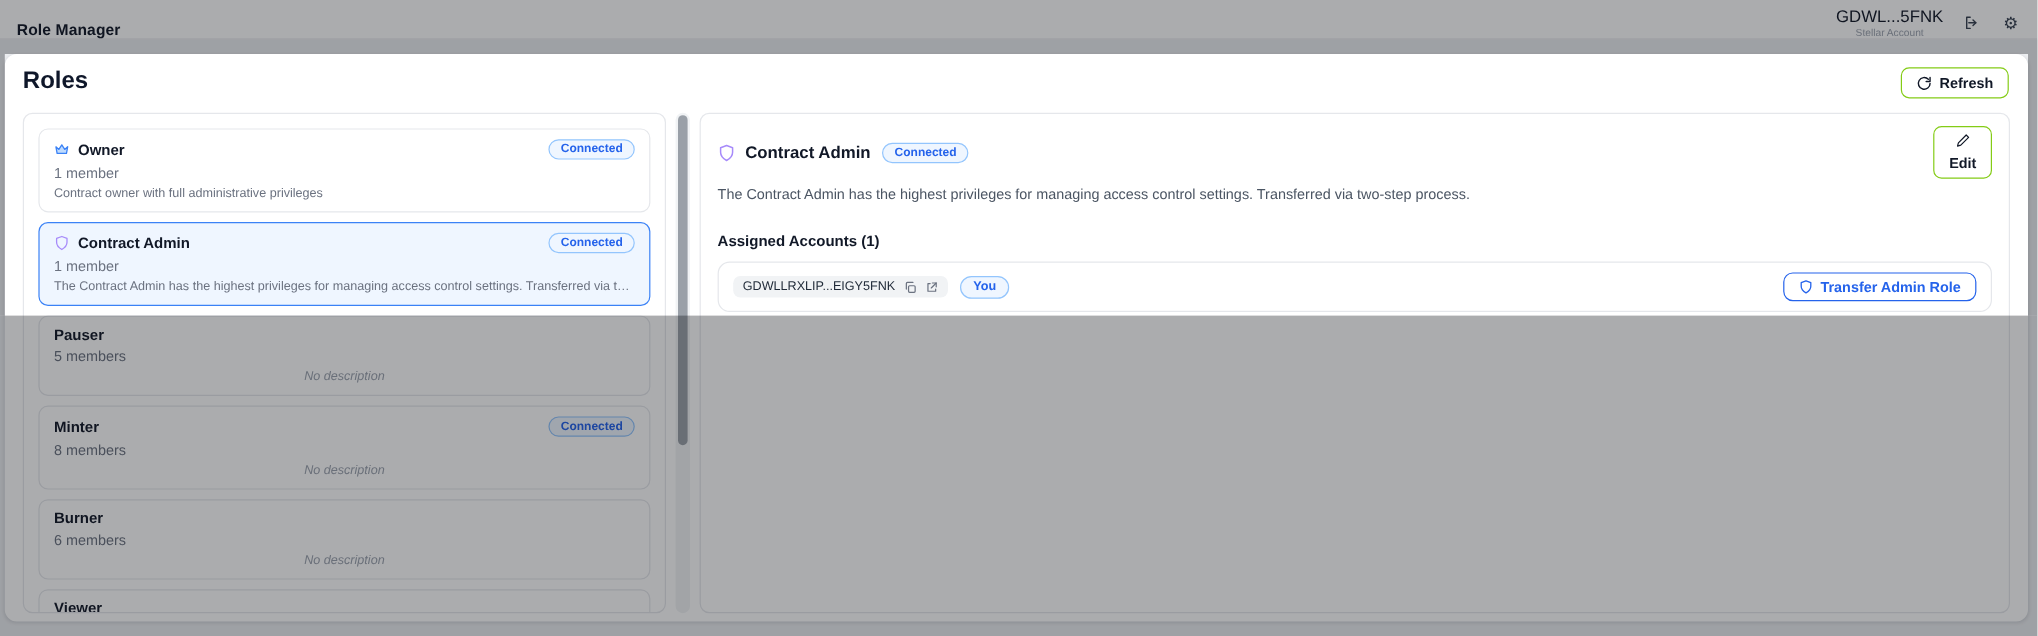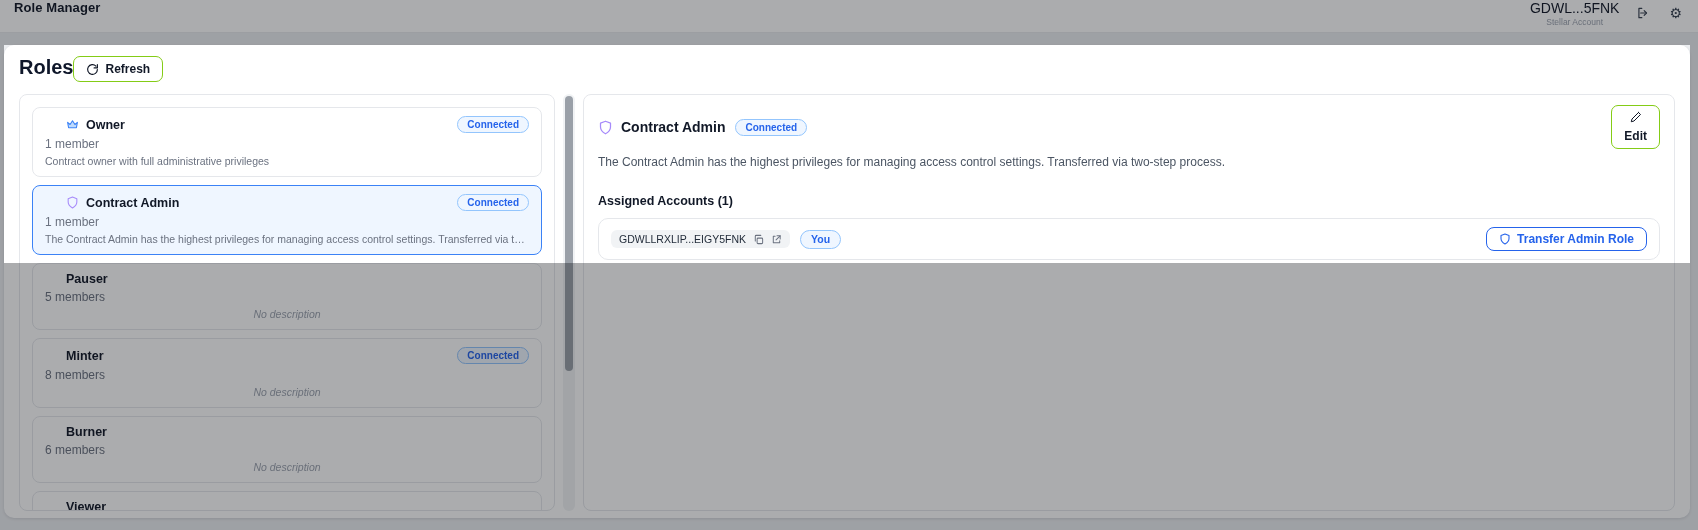--- a/index.html
+++ b/index.html
@@ -3,53 +3,53 @@
 <meta charset="utf-8">
 <style>
   * { margin:0; padding:0; box-sizing:border-box; }
   html,body { width:1698px; height:530px; }
   body { font-family:"Liberation Sans", sans-serif; }
 
   .stage { position:relative; width:1698px; height:530px; background:#eceef1; overflow:hidden; }
 
   
   .topbar { position:absolute; top:0; left:0; right:0; height:33px; background:#fff;
-            border-bottom:1px solid #e8eaed; display:flex; align-items:flex-start;
+            border-bottom:1px solid #e8eaed; display:flex; align-items:flex-end;
             justify-content:space-between; padding:0 14px; }
   .app-title { font-size:13px; font-weight:700; color:#111827; letter-spacing:.1px; }
   .topbar-right { display:flex; align-items:center; gap:15px; }
   .account-info { text-align:center; line-height:1.2; cursor:pointer; }
   .account-address { font-size:14px; font-weight:400; color:#111827; }
   .account-label { font-size:8.5px; color:#9ca3af; }
   .icon-btn { background:none; border:none; cursor:pointer; display:flex; align-items:center;
               color:#374151; padding:2px; }
   .gear-glyph { font-size:14px; line-height:1; color:#374151; }
 
   
   .main-card { position:absolute; left:4px; right:8px; top:45px; bottom:12px; background:#fff;
                border-radius:10px; box-shadow:0 1px 3px rgba(16,24,40,.12); display:flex;
                flex-direction:column; overflow:hidden; }
-  .card-head { display:flex; align-items:flex-start;
+  .card-head { display:flex; justify-content:space-between; align-items:flex-start;
                padding:11px 16px 0 15px; }
   .page-title { font-size:20px; font-weight:700; color:#0f172a; }
   .page-subtitle { font-size:12px; color:#4b5563; margin-top:6px; }
   .page-subtitle b { color:#111827; font-weight:700; }
   .btn-outline { display:inline-flex; align-items:center; gap:6px; border:1px solid #84cc16;
                  border-radius:7px; background:#fff; padding:5px 12px; font-size:12px;
                  font-weight:600; color:#111827; cursor:pointer;
                  font-family:"Liberation Sans",sans-serif; }
   .card-body { flex:1; display:flex; margin:12px 15px 7px 15px; gap:8px; min-height:0; }
 
   
   .role-list { width:536px; border:1px solid #e5e7eb; border-radius:8px; padding:12px;
                display:flex; flex-direction:column; gap:8px; overflow:hidden; flex-shrink:0; }
   .role-card { border:1px solid #e5e7eb; border-radius:8px; padding:8px 12px 9px 12px;
                background:#fff; cursor:pointer; flex-shrink:0; }
   .role-card.selected { background:#eff6ff; border:1.5px solid #3b82f6; }
-  .role-top { display:flex; align-items:center; gap:7px;margin-left:21px; }
+  .role-top { display:flex; align-items:center; gap:7px; }
   .role-icon { display:flex; align-items:center; }
   .role-title { font-size:12.5px; font-weight:700; color:#111827; }
   .pill { margin-left:auto; font-size:10px; font-weight:600; color:#2563eb;
           border:1px solid #93c5fd; background:#eff6ff; border-radius:999px; padding:2px 9px;
           white-space:nowrap; }
   .role-members { font-size:12px; color:#6b7280; margin-top:4px; }
   .role-desc { font-size:10.5px; color:#6b7280; margin-top:4px; white-space:nowrap;
                overflow:hidden; text-overflow:ellipsis; }
   .role-desc.none { font-style:italic; color:#9ca3af;text-align:center; }
 

